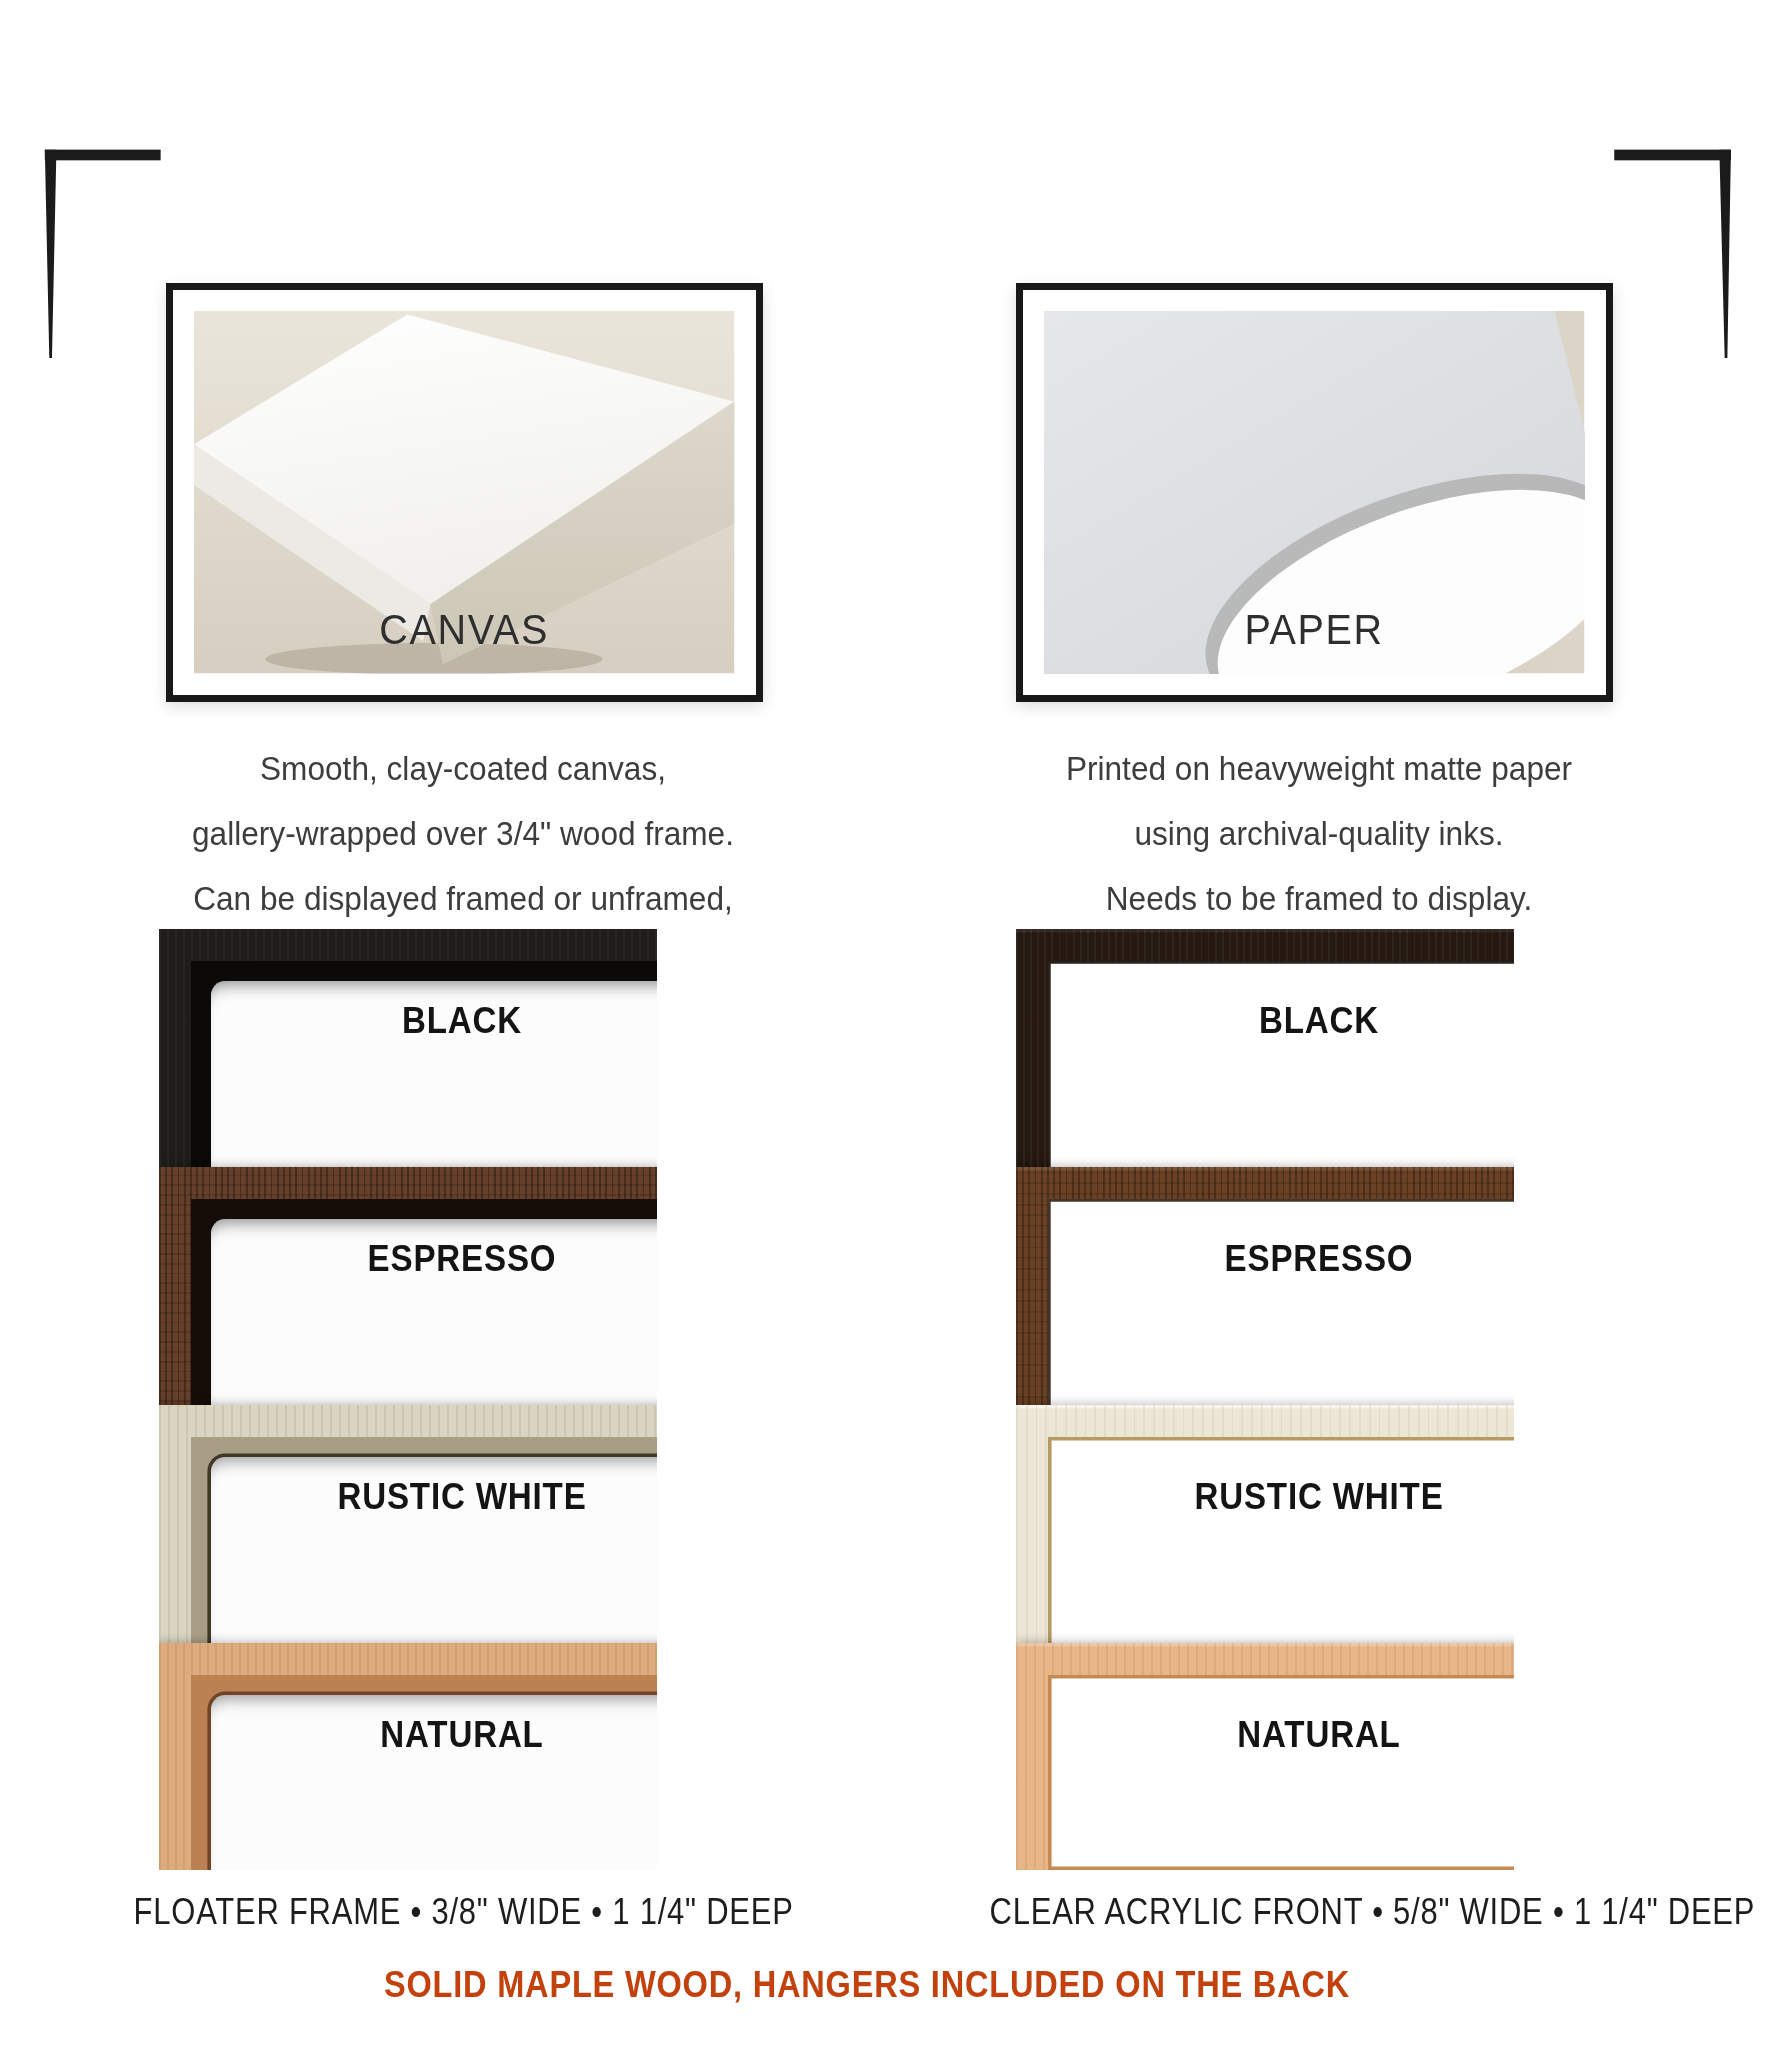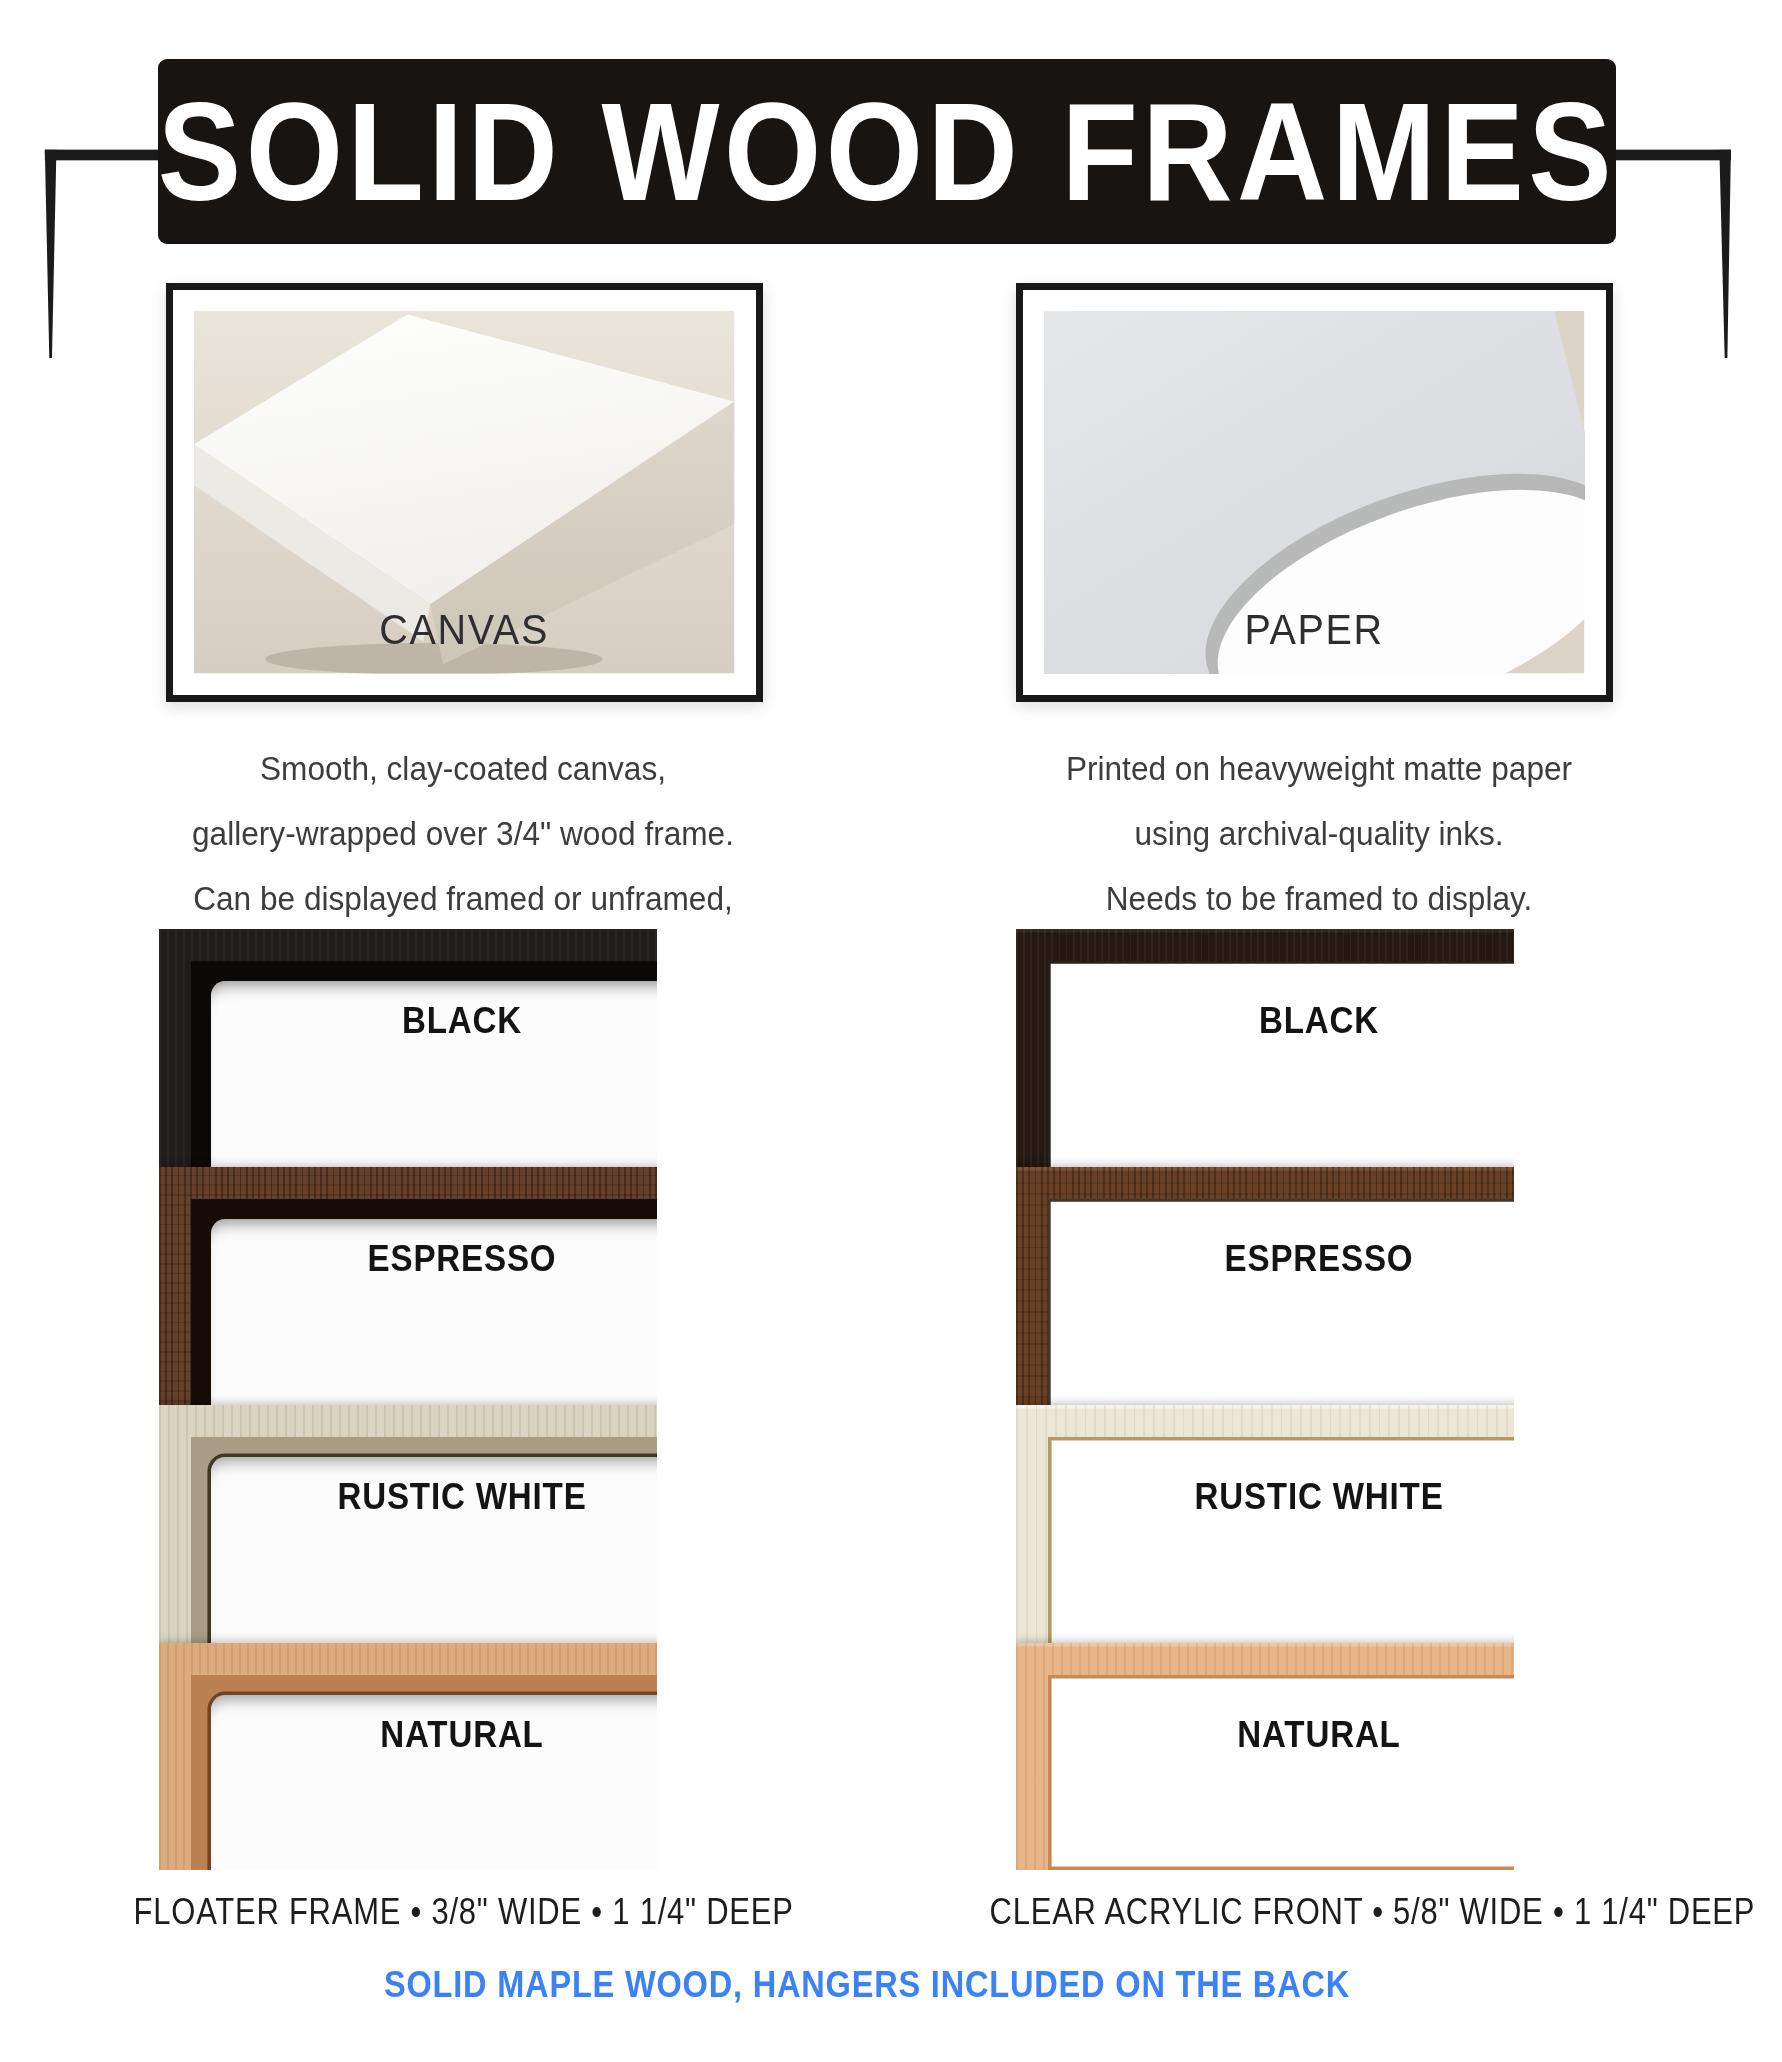--- a/index.html
+++ b/index.html
@@ -82,38 +82,35 @@
 
   .flabel{position:absolute;top:71px;left:0;width:100%;text-align:center;font-weight:bold;
           font-size:36px;color:#141414;letter-spacing:0.9px;transform:scaleX(.92);transform-origin:50% 50%;}
 
   
   .caption{position:absolute;top:1891px;width:766px;text-align:center;font-size:36px;color:#1d1d1d;
           letter-spacing:0.9px;transform:scaleX(.86);transform-origin:50% 50%;white-space:nowrap;}
   .caption.left{left:80px;}
   .caption.right{left:936px;}
   .footer{position:absolute;top:1964px;left:0;width:1734px;text-align:center;font-weight:bold;
-          font-size:37px;color:#3b82f6;letter-spacing:0.9px;}
+          font-size:37px;color:#c2410c;letter-spacing:0.9px;}
   .footer span{display:inline-block;transform:scaleX(.88);transform-origin:50% 50%;white-space:nowrap;}
 </style>
 </head>
 <body>
 
 <div id="page">
 
   <svg id="brackets" viewBox="0 0 2000 430">
     <rect x="50" y="168" width="130" height="12" fill="#1b1b1b"></rect>
     <polygon points="50,168 63,168 58,402 55,402" fill="#1b1b1b"></polygon>
     <rect x="1812" y="168" width="131" height="12" fill="#1b1b1b"></rect>
     <polygon points="1930,168 1943,168 1939,402 1936,402" fill="#1b1b1b"></polygon>
   </svg>
 
-  <div class="banner">
-    <span class="banner-title">SOLID WOOD FRAMES</span>
-  </div>
 
   <div class="photo-card left">
     <div class="photo">
       <svg viewBox="0 0 608 408" preserveAspectRatio="none">
         <defs>
           <linearGradient id="cbg" x1="0" y1="0" x2="0" y2="1">
             <stop offset="0" stop-color="#eae5db"></stop>
               <stop offset="1" stop-color="#d6cec0"></stop>
           </linearGradient>
           <linearGradient id="ctop" x1="0" y1="0" x2="0.3" y2="1">

